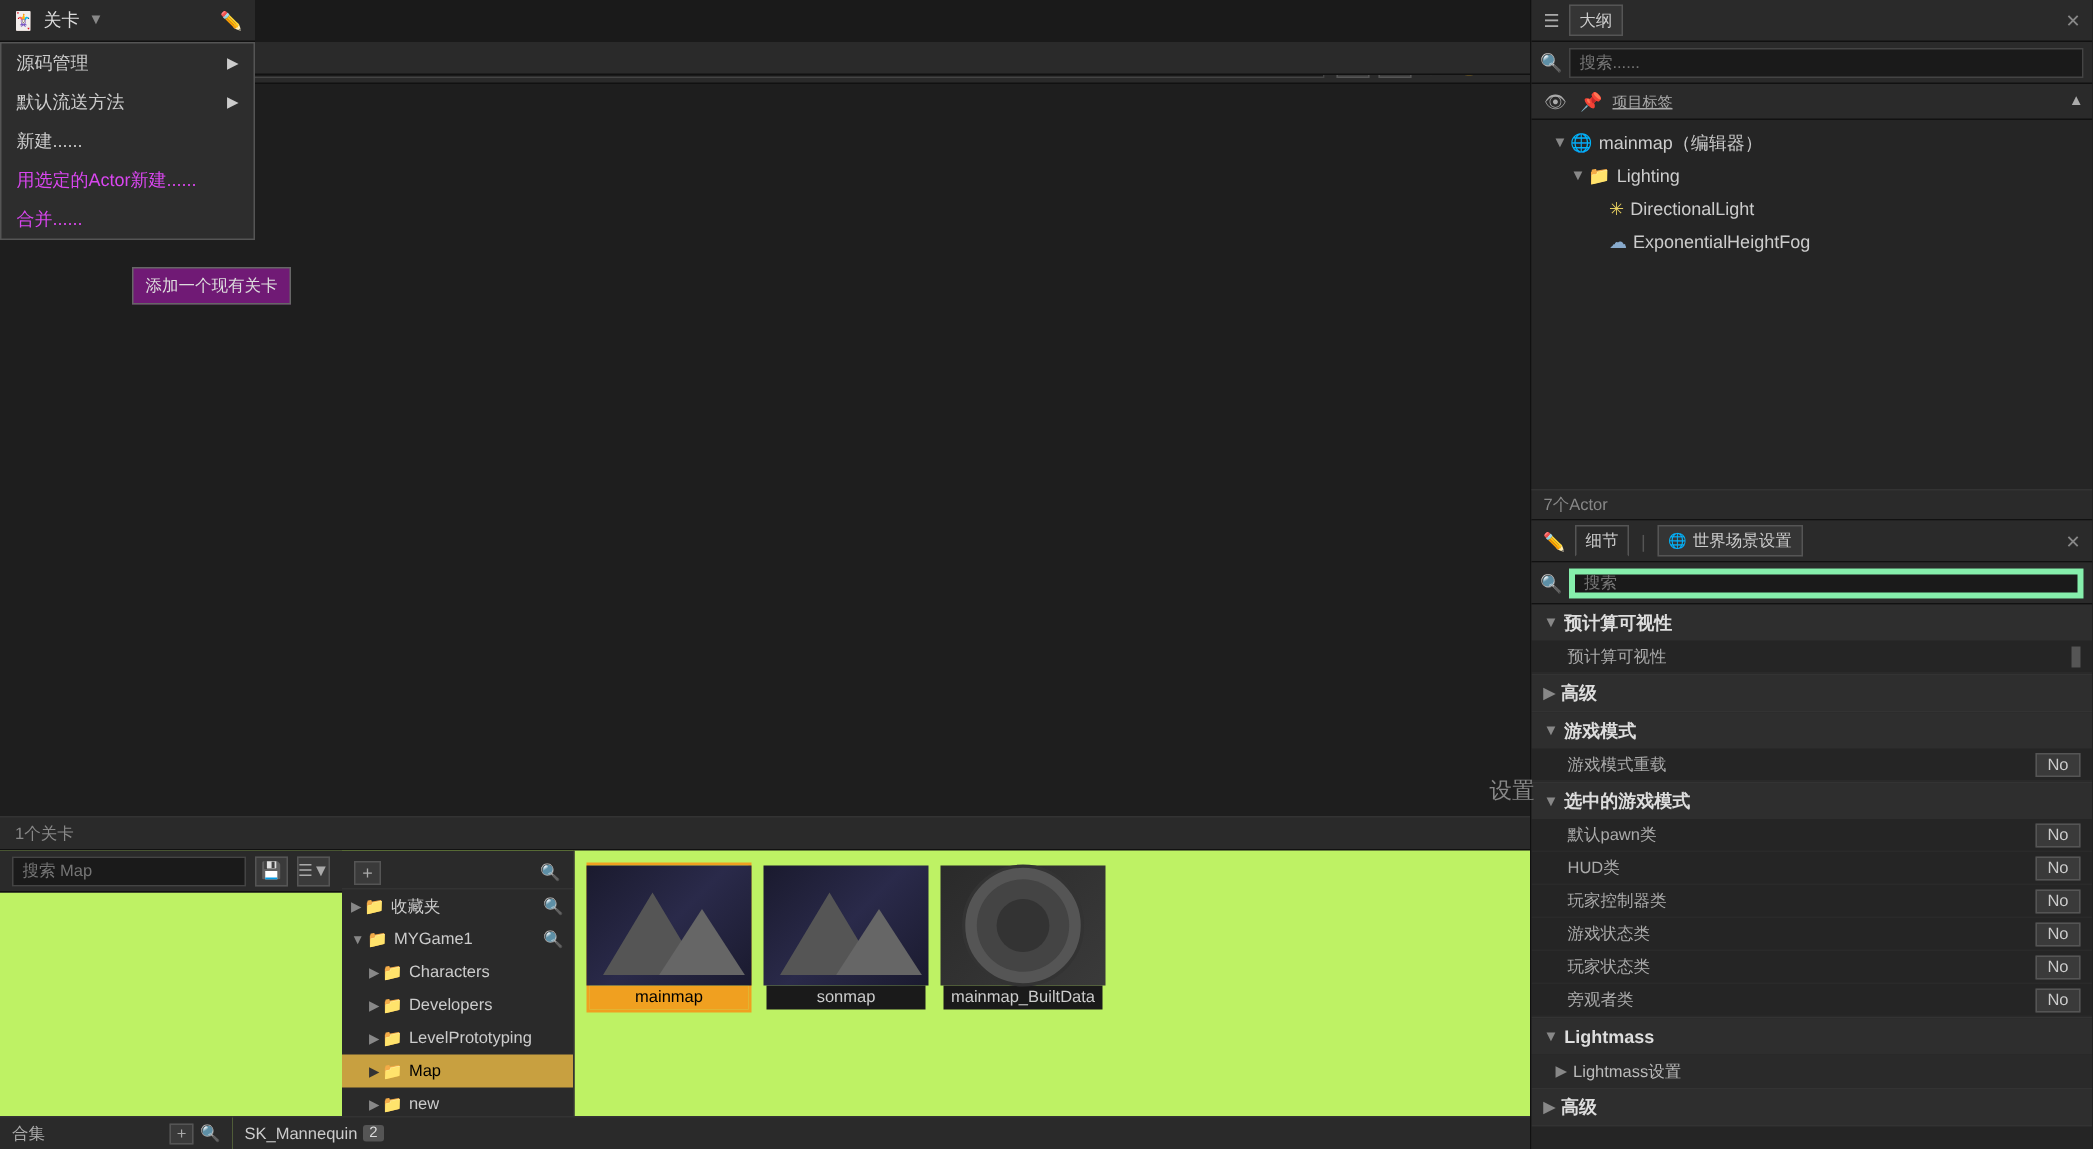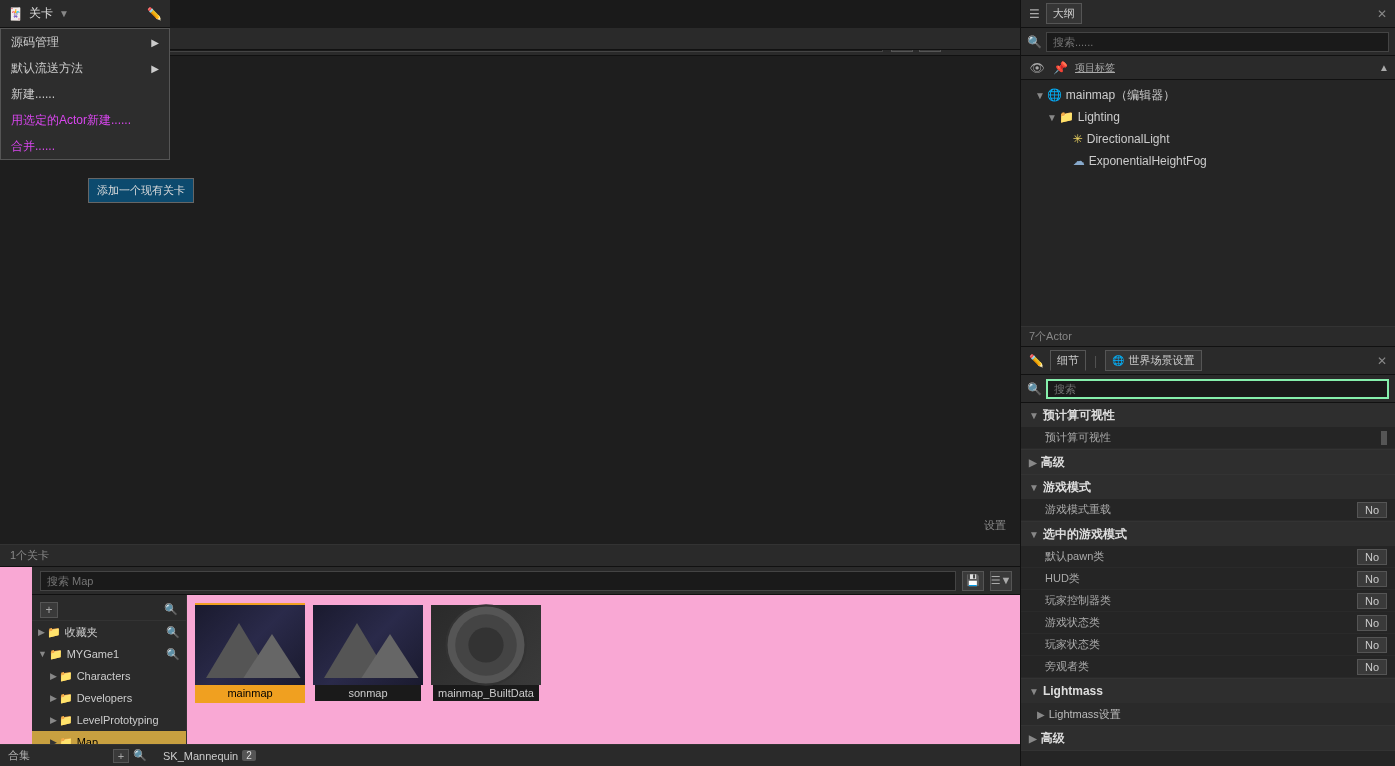--- a/index.html
+++ b/index.html
@@ -57,21 +57,21 @@
       color: #fff;
     }
     .menu-item.disabled { color: #d946ef; cursor: default; }
     .menu-arrow { font-size: 10px; }
 
     
     .tooltip {
       position: absolute;
       top: 178px;
       left: 88px;
-      background: #0c4a6e;
+      background: #701a75;
       border: 1px solid #666;
       color: #ddd;
       padding: 4px 8px;
       font-size: 11px;
       white-space: nowrap;
       z-index: 300;
     }
 
     
     .main-viewport {
@@ -287,21 +287,21 @@
       border-bottom: 1px solid #111;
       display: flex;
       align-items: center;
       padding: 0 6px;
       gap: 4px;
     }
     .props-search {
       flex: 1;
       height: 20px;
       background: #1a1a1a;
-      border: 2px solid #86efac;
+      border: 4px solid #86efac;
       color: #ccc;
       padding: 0 6px;
       font-size: 11px;
     }
 
     .props-content {
       flex: 1;
       overflow-y: auto;
       background: #252525;
     }
@@ -355,25 +355,24 @@
       gap: 4px;
     }
 
     
     .bottom-panel {
       position: absolute;
       bottom: 0;
       left: 0;
       right: 375px;
       height: 200px;
-      background: #f9a8d4;
+      background: #bef264;
       border-top: 1px solid #111;
       display: flex;
-      flex-direction: column;
-      padding-left: 32px;
+      flex-direction: row;
     }
 
     .bottom-toolbar {
       height: 28px;
       background: #2a2a2a;
       border-bottom: 1px solid #111;
       display: flex;
       align-items: center;
       padding: 0 8px;
       gap: 6px;
@@ -829,13 +828,13 @@
   <span>合集</span>
   <span style="margin-left:auto; cursor:pointer; background:#3a3a3a; border:1px solid #555; padding:0 4px; font-size:11px;">+</span>
   <span style="cursor:pointer; color:#888; font-size:11px;">🔍</span>
 </div>
 
 <div style="position:absolute; bottom:0; left:155px; right:375px; height:22px; background:#2a2a2a; border-top:1px solid #333; display:flex; align-items:center; padding:0 8px; gap:4px; font-size:11px; color:#ccc;">
   <span>SK_Mannequin</span>
   <span style="background:#555; color:#ddd; padding:0 4px; font-size:10px; border-radius:2px;">2</span>
 </div>
 
-<div style="position:absolute; top:518px; right:385px; font-size:11px; color:#888; padding-right:4px;">设置</div>
+<div style="position:absolute; top:518px; right:368px; font-size:15px; color:#888; padding-right:4px;">设置</div>
 
 </body></html>

